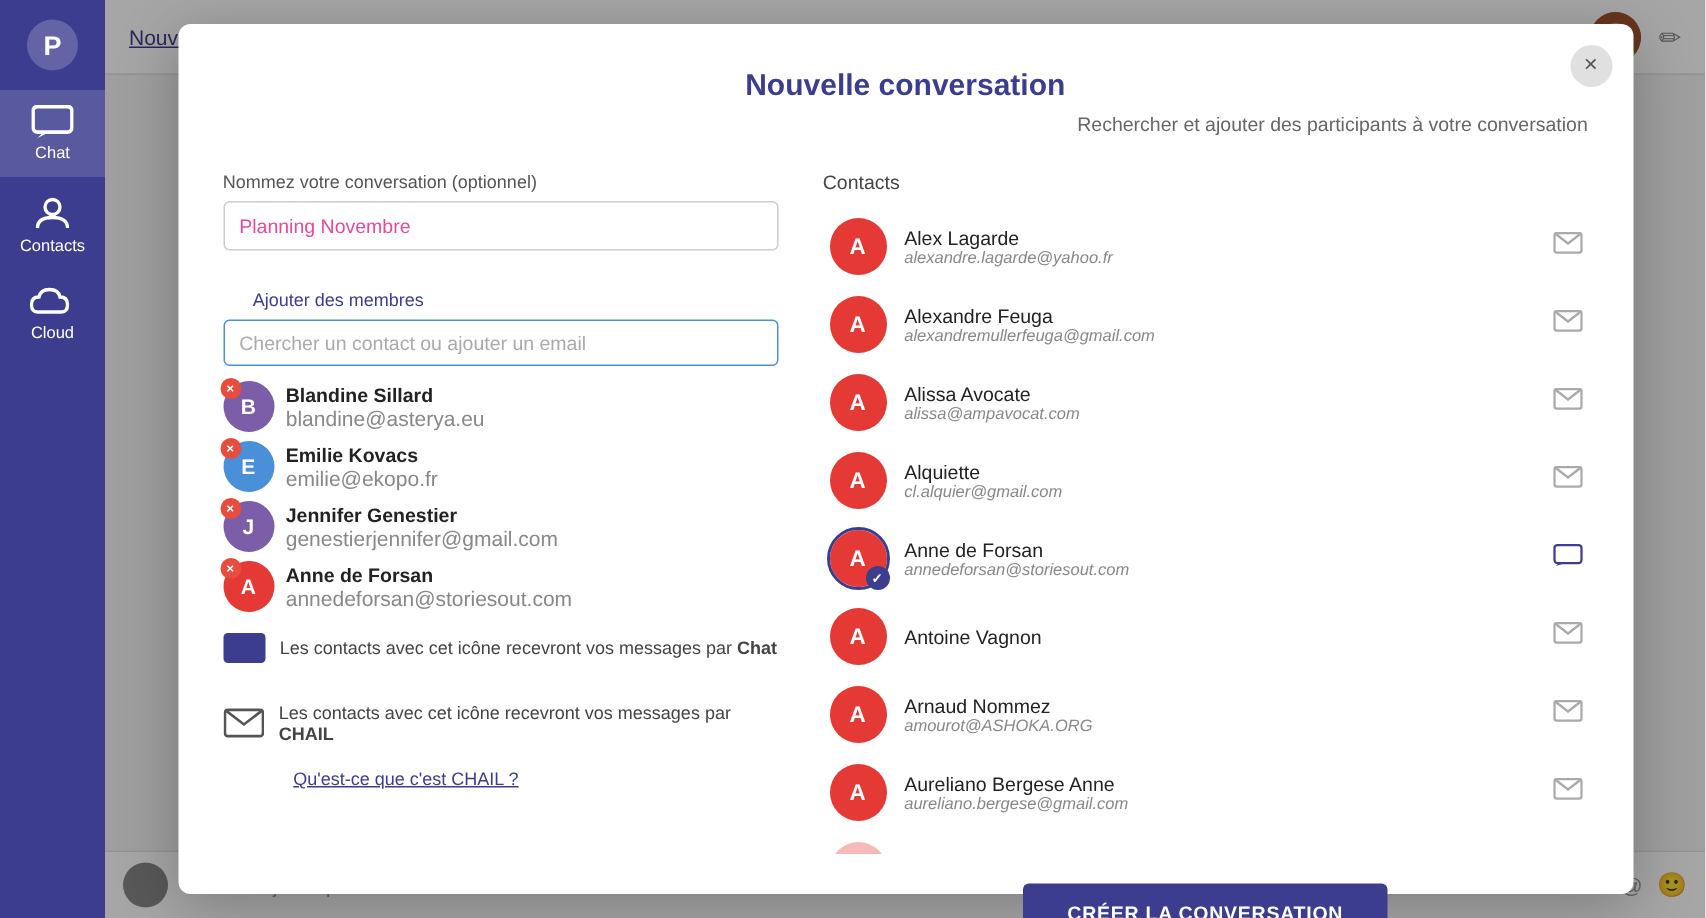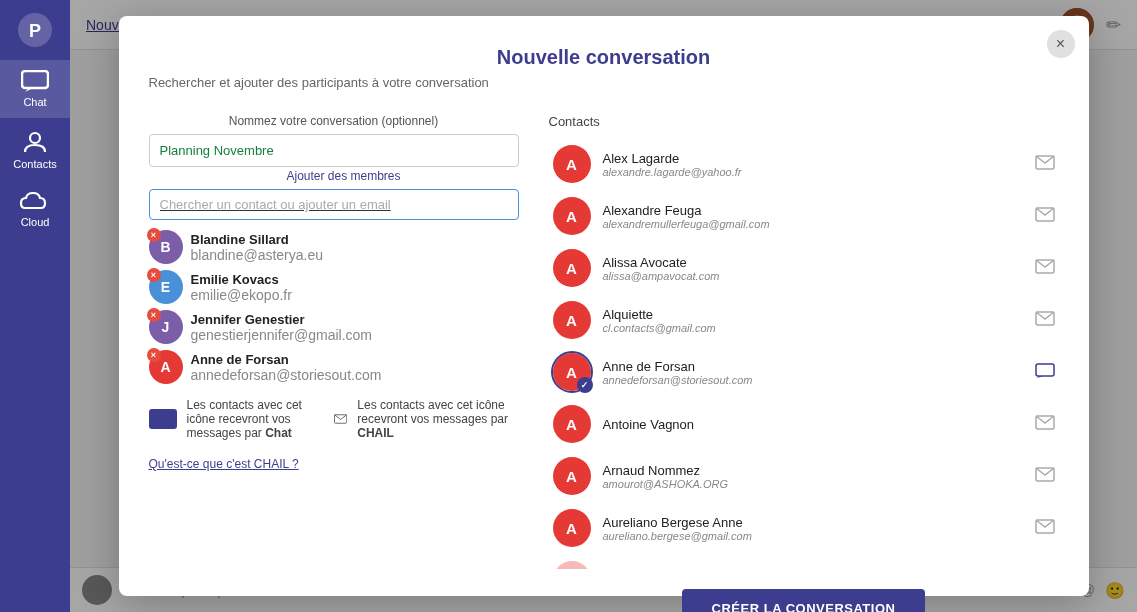--- a/index.html
+++ b/index.html
@@ -184,67 +184,65 @@
       color: #555;
     }
     .modal-title {
       text-align: center;
       font-size: 20px;
       font-weight: 700;
       color: #3d3d8f;
       margin-bottom: 6px;
     }
     .modal-subtitle {
-      text-align: left;
+      text-align: right;
       font-size: 13px;
       color: #666;
       margin-bottom: 24px;
     }
 
     
     .modal-body {
       display: flex;
       gap: 30px;
     }
 
     
     .left-col {
       width: 370px;
       flex-shrink: 0;
     }
     .field-label {
       font-size: 12px;
       color: #555;
       margin-bottom: 6px;
-      text-align: center;
     }
     .field-label.blue {
       color: #3d3d8f;
       margin-left: 20px;
     }
     .conv-name-input {
       width: 100%;
       border: 1px solid #ccc;
       border-radius: 4px;
       padding: 8px 10px;
       font-size: 13px;
-      color: #15803d;
+      color: #ec4899;
       outline: none;
-      margin-bottom: 2px;
+      margin-bottom: 26px;
     }
     .member-search {
       width: 100%;
       border: 1px solid #4a90d9;
       border-radius: 4px;
       padding: 7px 10px;
       font-size: 13px;
       outline: none;
       margin-bottom: 10px;
       color: #333;
-      text-decoration: underline;
     }
     .member-search::placeholder { color: #aaa; }
 
     
     .added-members {
       display: flex;
       flex-direction: column;
       gap: 6px;
       margin-bottom: 14px;
     }
@@ -288,22 +286,22 @@
       color: #222;
     }
     .member-chip-info small {
       color: #888;
       font-size: 14px;
     }
 
     
     .legend {
       display: flex;
-      flex-direction: row;
-      gap: 6px;
+      flex-direction: column;
+      gap: 26px;
       margin-bottom: 14px;
     }
     .legend-item {
       display: flex;
       align-items: center;
       gap: 10px;
       font-size: 12px;
       color: #444;
     }
     .legend-icon-chat {
@@ -311,20 +309,21 @@
       height: 20px;
       background: #3d3d8f;
       border-radius: 3px;
       flex-shrink: 0;
     }
     .chail-link {
       color: #3d3d8f;
       font-size: 12px;
       cursor: pointer;
       text-decoration: underline;
+      margin-left: 47px;
     }
 
     
     .right-col {
       flex: 1;
     }
     .contacts-label {
       font-size: 13px;
       color: #444;
       margin-bottom: 10px;
@@ -599,21 +598,21 @@
                     <rect x="1" y="1" width="18" height="13" rx="1.5" fill="none" stroke="#aaa" stroke-width="1.5"></rect>
                     <polyline points="1,1 10,8 19,1" fill="none" stroke="#aaa" stroke-width="1.5"></polyline>
                   </svg>
               </div>
             </div>
 
             <div class="contact-row">
               <div class="contact-avatar">A</div>
               <div class="contact-info">
                 <div class="contact-name">Alquiette</div>
-                <div class="contact-email">cl.contacts@gmail.com</div>
+                <div class="contact-email">cl.alquier@gmail.com</div>
               </div>
               <div class="contact-action">
                 <svg width="20" height="15" viewBox="0 0 20 15">
                     <rect x="1" y="1" width="18" height="13" rx="1.5" fill="none" stroke="#aaa" stroke-width="1.5"></rect>
                     <polyline points="1,1 10,8 19,1" fill="none" stroke="#aaa" stroke-width="1.5"></polyline>
                   </svg>
               </div>
             </div>
 
             <div class="contact-row">

